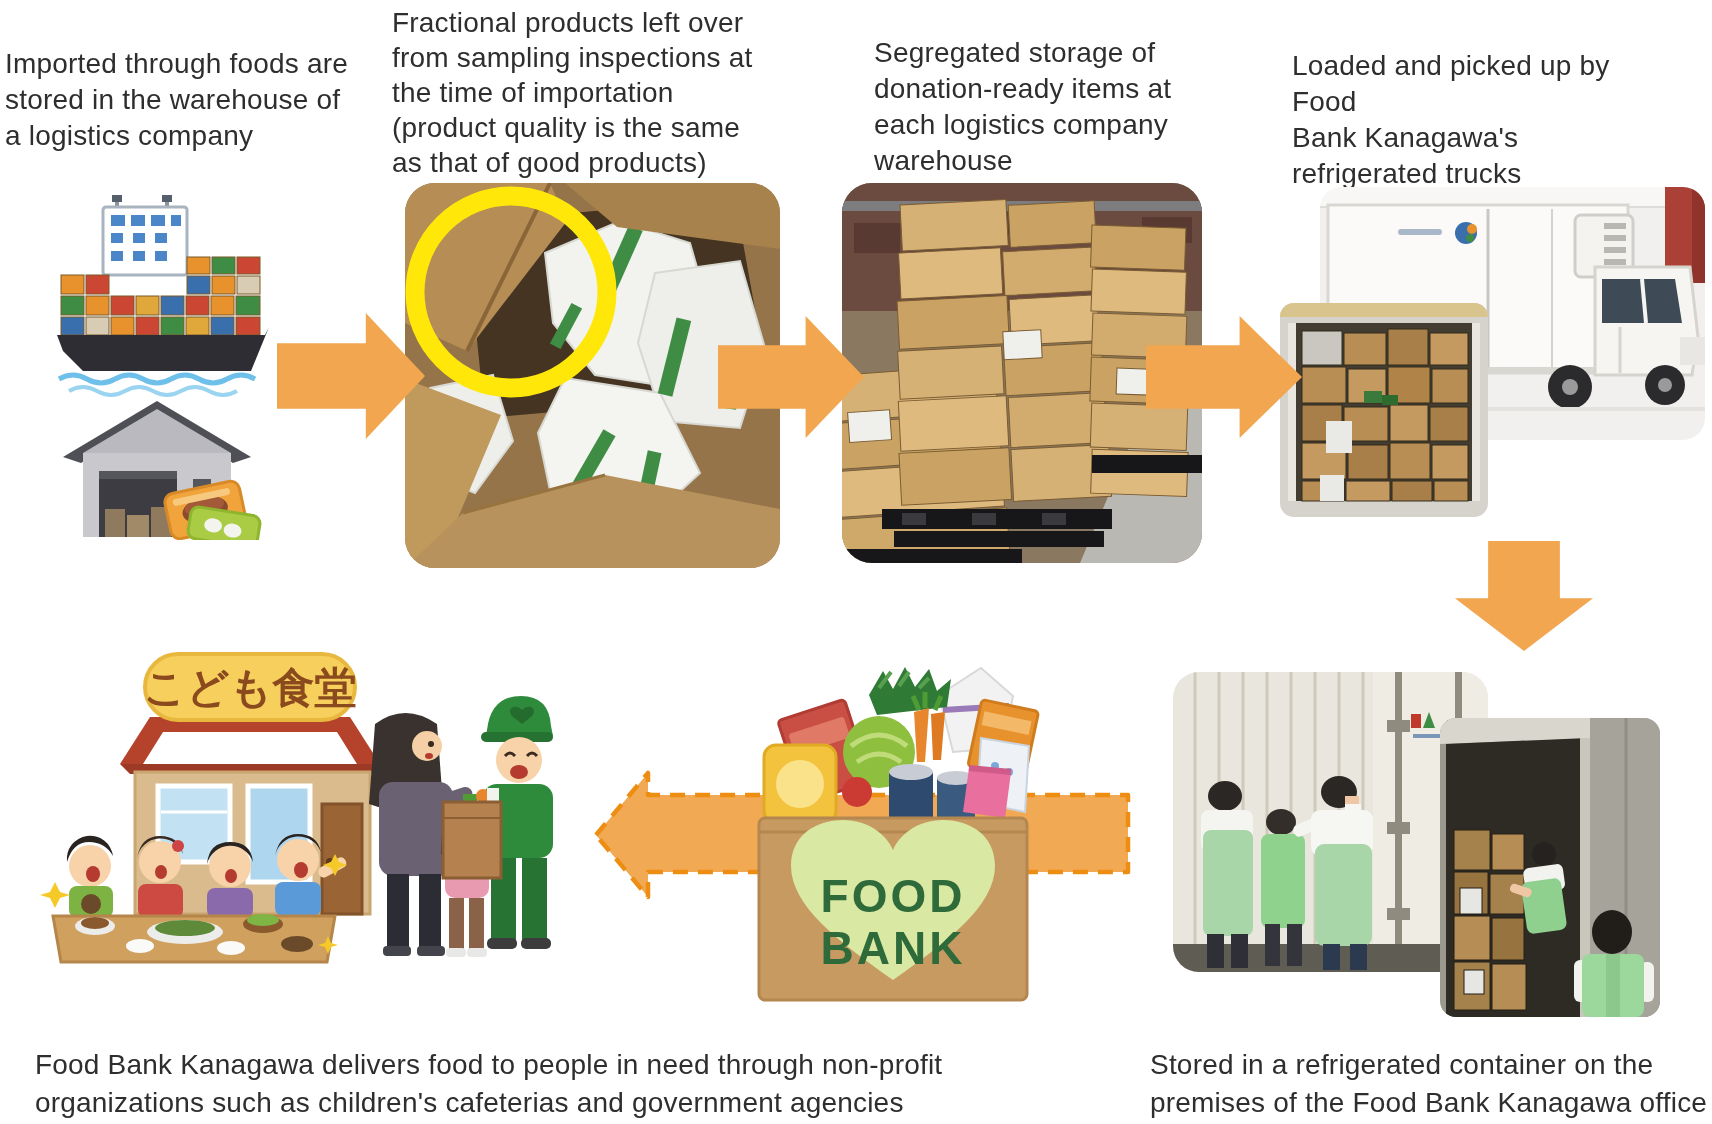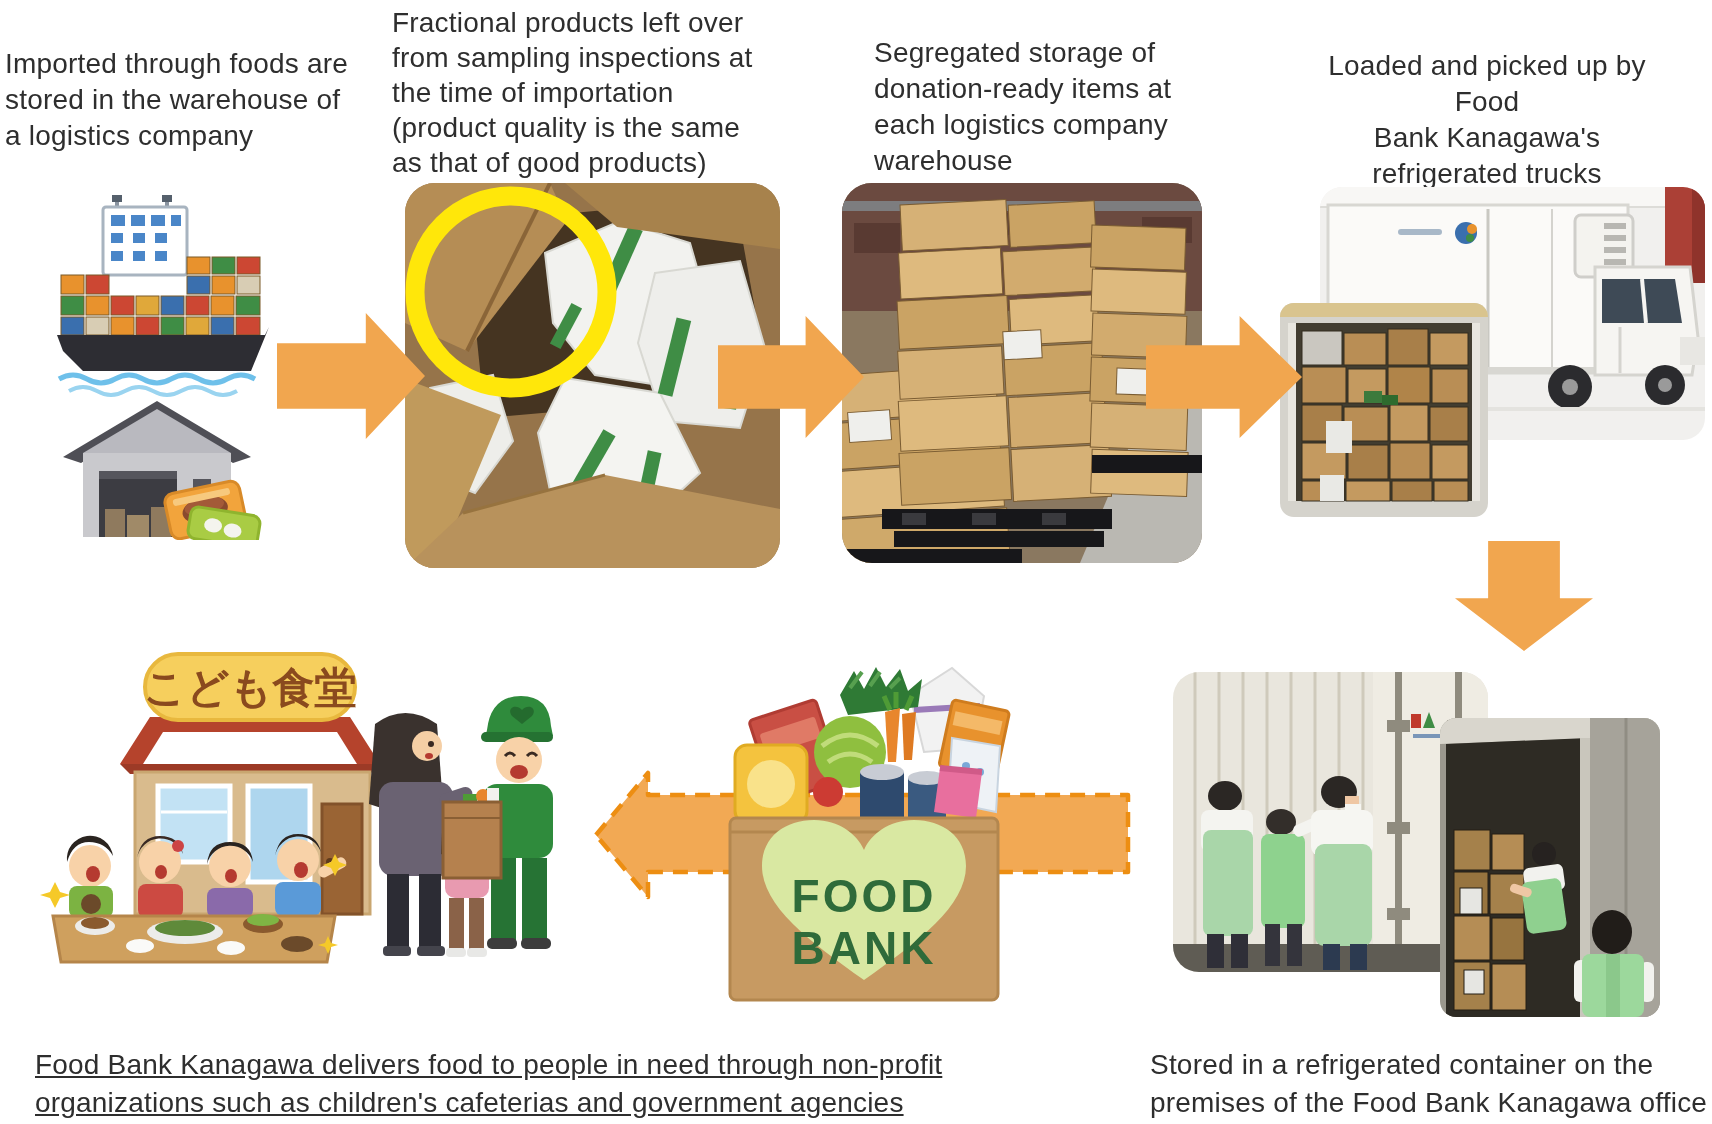--- a/index.html
+++ b/index.html
@@ -3,40 +3,40 @@
 <meta charset="utf-8">
 <style>
   html,body{margin:0;padding:0;background:#fff;}
   #canvas{position:relative;width:1712px;height:1124px;background:#fff;overflow:hidden;
           font-family:"Liberation Sans","DejaVu Sans",sans-serif;}
   .caption{position:absolute;color:var(--caption-text,#2e2e2e);font-size:28px;line-height:36px;
            white-space:pre-line;letter-spacing:.2px;}
   #cap1{left:5px;top:46px;width:345px;}
   #cap2{left:392px;top:5px;width:370px;line-height:35px;}
   #cap3{left:838px;top:35px;width:310px;margin-left:36px;}
-  #cap4{left:1292px;top:48px;width:390px;text-align:center;}
+  #cap4{left:1292px;top:48px;width:390px;}
   #cap5{left:1150px;top:1046px;width:575px;line-height:38px;}
-  #cap6{left:35px;top:1046px;width:990px;line-height:38px;text-decoration:underline;}
+  #cap6{left:35px;top:1046px;width:990px;line-height:38px;}
   .arrow-right{position:absolute;background:var(--arrow-solid,#F1A64F);z-index:6;
     clip-path:polygon(0 24%,60% 24%,60% 0,100% 50%,60% 100%,60% 76%,0 76%);}
   #arrow1{left:277px;top:313px;width:148px;height:126px;}
   #arrow2{left:718px;top:316px;width:146px;height:122px;}
   #arrow3{left:1146px;top:316px;width:156px;height:122px;}
   #arrow-down{position:absolute;left:1455px;top:541px;width:138px;height:110px;z-index:6;
     background:var(--arrow-solid,#F1A64F);
     clip-path:polygon(24% 0,76% 0,76% 52%,100% 52%,50% 100%,0 52%,24% 52%);}
   .photo{position:absolute;overflow:hidden;z-index:1;}
   #illu-ship{left:55px;top:195px;width:215px;height:345px;}
   #photo-sampling{left:405px;top:183px;width:375px;height:385px;border-radius:30px;}
   #photo-pallets{left:842px;top:183px;width:360px;height:380px;border-radius:30px;}
   #photo-truck{left:1320px;top:187px;width:385px;height:253px;border-radius:22px;}
   #photo-truck-inset{left:1280px;top:303px;width:208px;height:214px;border-radius:14px;z-index:3;}
   #photo-container{left:1173px;top:672px;width:315px;height:300px;border-radius:26px;}
   #photo-loading{left:1440px;top:718px;width:220px;height:299px;border-radius:16px;z-index:2;}
-  #illu-foodbank{left:700px;top:650px;width:330px;height:355px;z-index:3;overflow:visible;}
+  #illu-foodbank{left:729px;top:650px;width:330px;height:355px;z-index:3;overflow:visible;}
   #arrow-dashed{position:absolute;left:590px;top:765px;width:542px;height:140px;z-index:2;}
   #illu-cafeteria{left:35px;top:614px;width:520px;height:360px;}
   svg{display:block;}
 </style>
 </head>
 <body>
 
 <div id="canvas">
 
   <div class="caption" id="cap1">Imported through foods are

